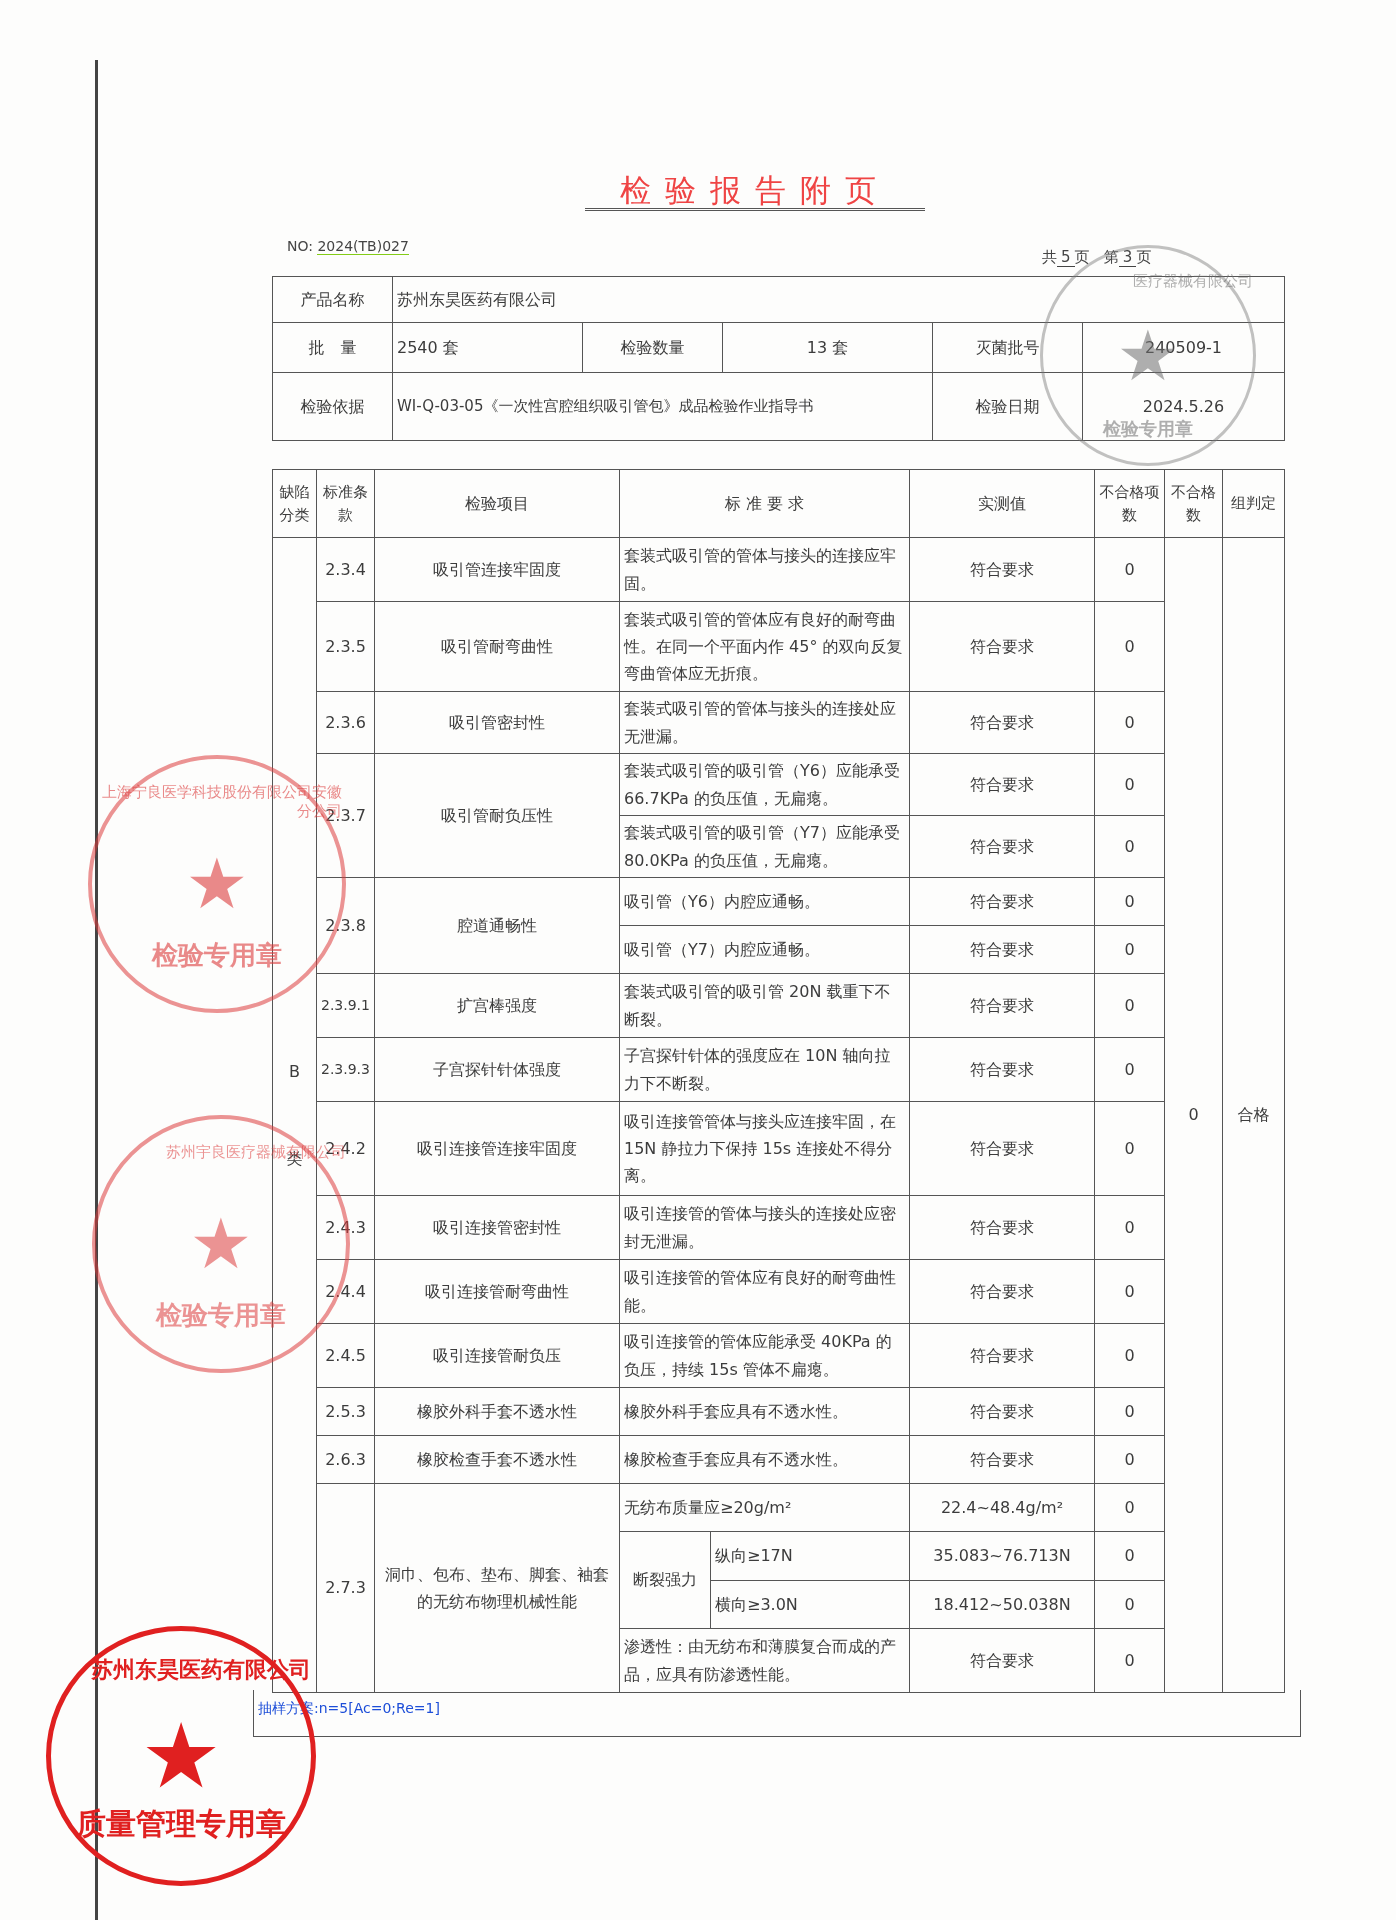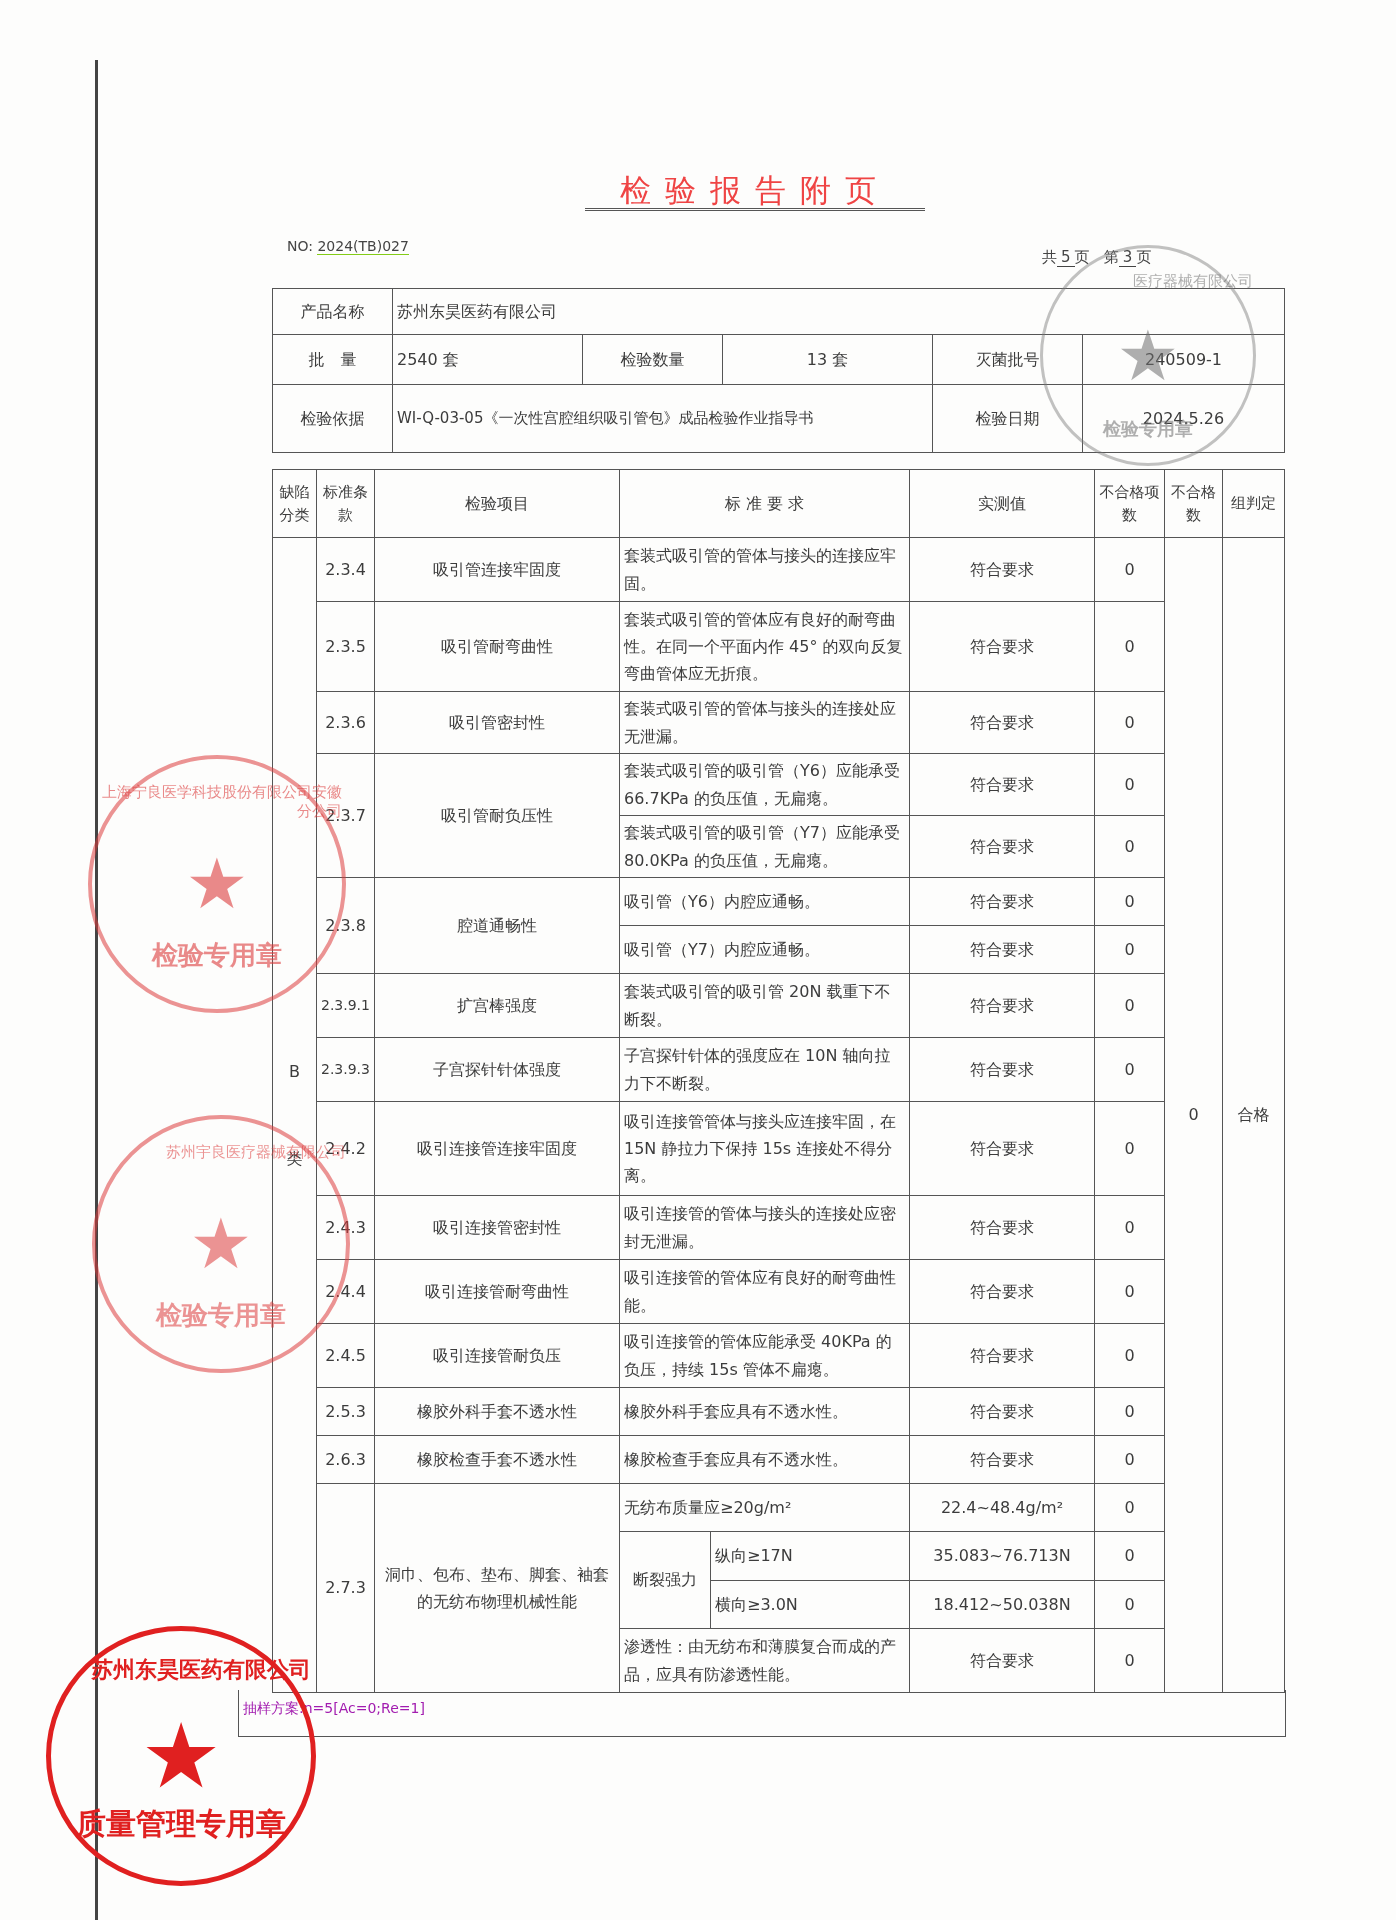--- a/index.html
+++ b/index.html
@@ -12,23 +12,23 @@
   .report-no{position:absolute;left:287px;top:238px;font-size:14px;color:#444;}
   .report-no span.u{border-bottom:1px solid #84cc16;}
   .pager{position:absolute;left:1030px;top:248px;font-size:15px;color:#444;margin-left:12px;}
   .pager .u{border-bottom:1px solid #444;padding:0 4px;}
 
   table{border-collapse:collapse;position:absolute;table-layout:fixed;}
   td{border:1px solid #555;font-size:16px;color:#3c3c3c;padding:2px 4px;vertical-align:middle;line-height:1.7;}
   .c{text-align:center;}
   .l{text-align:left;}
 
-  #info{left:272px;top:288px;width:1012px;border-radius:27px;}
+  #info{left:272px;top:276px;width:1012px;border-radius:27px;}
   #main{left:272px;top:469px;width:1012px;}
-  .footer-box{position:absolute;left:238px;top:1690px;width:1046px;height:46px;border:1px solid #555;border-top:none;font-size:14px;color:#a21caf;}
+  .footer-box{position:absolute;left:253px;top:1690px;width:1046px;height:46px;border:1px solid #555;border-top:none;font-size:14px;color:#1d4ed8;}
   .footer-box span{position:absolute;left:4px;top:10px;}
 
   .stamp{position:absolute;border-radius:50%;display:flex;align-items:center;justify-content:center;}
   .stamp .star{font-size:70px;line-height:1;}
   .stamp .lbl{position:absolute;bottom:36px;width:100%;text-align:center;font-weight:bold;}
   .stamp .ring{position:absolute;top:24px;width:100%;text-align:right;font-size:15px;}
   .s-red1{left:88px;top:755px;width:250px;height:250px;border:4px solid rgba(220,60,60,.55);color:rgba(220,60,60,.6);}
   .s-red2{left:92px;top:1115px;width:250px;height:250px;border:4px solid rgba(220,60,60,.55);color:rgba(220,60,60,.55);}
   .s-red3{left:46px;top:1626px;width:260px;height:250px;border:5px solid #e02020;color:#e02020;}
   .s-gray{left:1040px;top:245px;width:210px;height:215px;border:3px solid rgba(120,120,120,.45);color:rgba(110,110,110,.55);}

